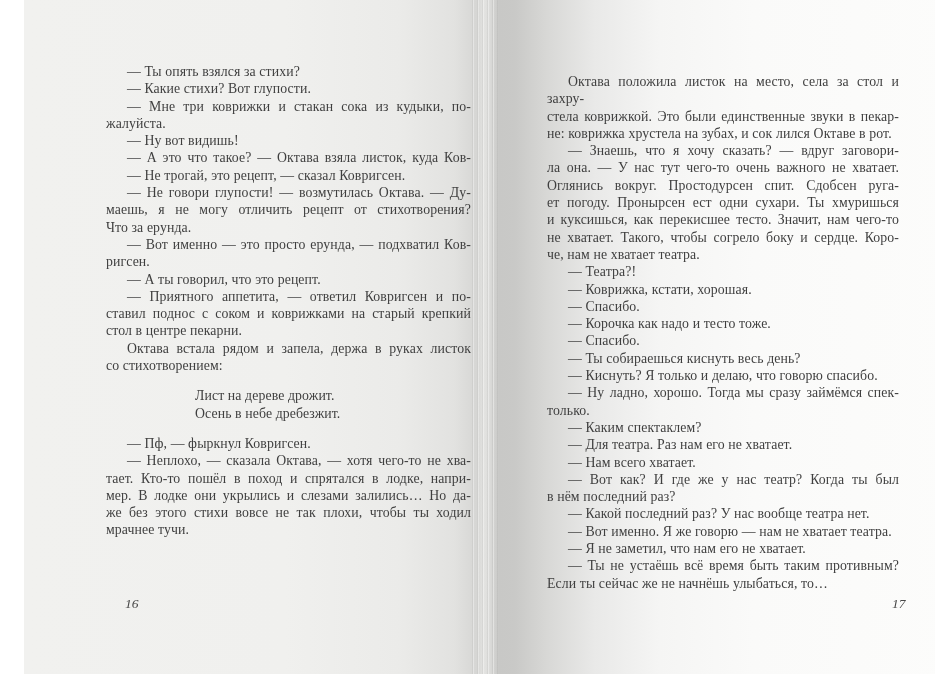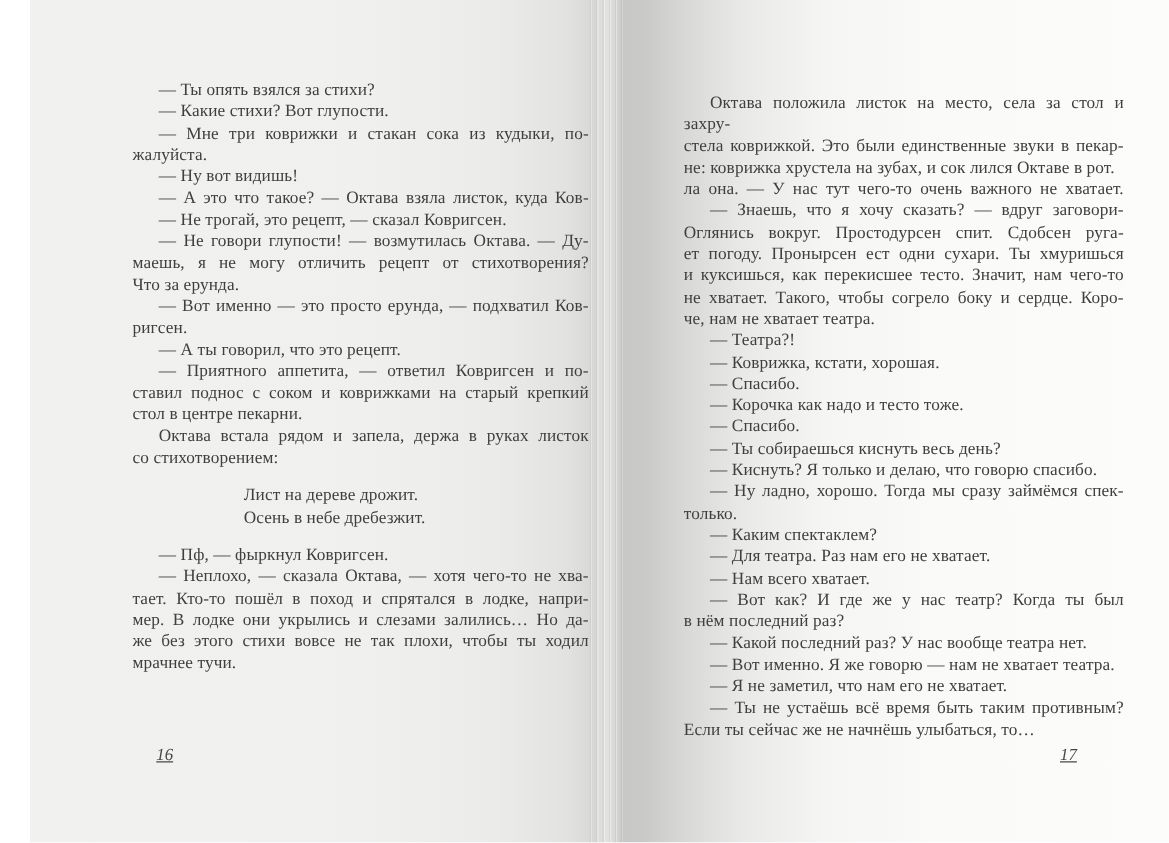--- a/index.html
+++ b/index.html
@@ -65,24 +65,23 @@
     text-align-last: left;
   }
   .line.g { margin-top: 13px; }           
 
   .page-number {
     position: absolute;
     font-family: "Liberation Serif", "DejaVu Serif", serif;
     font-style: italic;
     font-size: 13.5px;
     color: #484848;
-    text-decoration: underline;
   }
   .page-number.left  { left: 101px; top: 596px; }
-  .page-number.right { left: 824px; top: 596px; }
+  .page-number.right { left: 868px; top: 596px; }
 </style>
 </head>
 <body>
 
 <div class="book-spread">
   <div class="spine-shadow"></div>
 
   <div class="page-text left">
       <div class="line i">— Ты опять взялся за стихи?</div>
       <div class="line i">— Какие стихи? Вот глупости.</div>
@@ -108,22 +107,22 @@
       <div class="line i j">— Неплохо, — сказала Октава, — хотя чего-то не хва-</div>
       <div class="line j">тает. Кто-то пошёл в поход и спрятался в лодке, напри-</div>
       <div class="line j">мер. В лодке они укрылись и слезами залились… Но да-</div>
       <div class="line j">же без этого стихи вовсе не так плохи, чтобы ты ходил</div>
       <div class="line">мрачнее тучи.</div>
     </div>
   <div class="page-text right">
       <div class="line i j">Октава положила листок на место, села за стол и захру-</div>
       <div class="line j">стела коврижкой. Это были единственные звуки в пекар-</div>
       <div class="line">не: коврижка хрустела на зубах, и сок лился Октаве в рот.</div>
+      <div class="line i j">— Знаешь, что я хочу сказать? — вдруг заговори-</div>
       <div class="line j">ла она. — У нас тут чего-то очень важного не хватает.</div>
-      <div class="line i j">— Знаешь, что я хочу сказать? — вдруг заговори-</div>
       <div class="line j">Оглянись вокруг. Простодурсен спит. Сдобсен руга-</div>
       <div class="line j">ет погоду. Пронырсен ест одни сухари. Ты хмуришься</div>
       <div class="line j">и куксишься, как перекисшее тесто. Значит, нам чего-то</div>
       <div class="line j">не хватает. Такого, чтобы согрело боку и сердце. Коро-</div>
       <div class="line">че, нам не хватает театра.</div>
       <div class="line i">— Театра?!</div>
       <div class="line i">— Коврижка, кстати, хорошая.</div>
       <div class="line i">— Спасибо.</div>
       <div class="line i">— Корочка как надо и тесто тоже.</div>
       <div class="line i">— Спасибо.</div>

